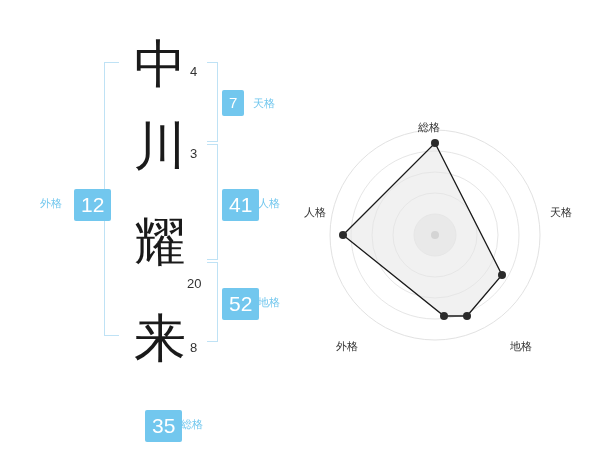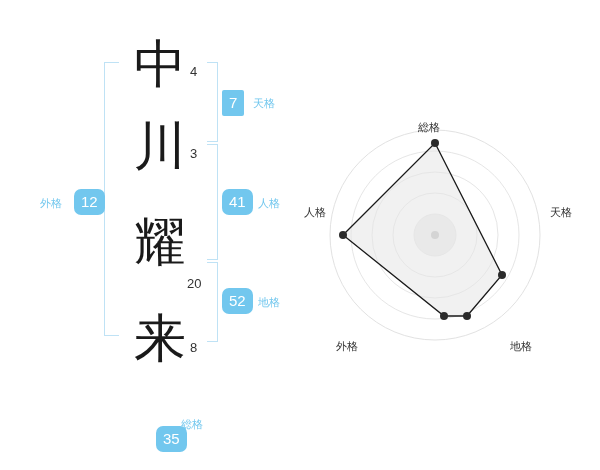--- a/index.html
+++ b/index.html
@@ -38,22 +38,21 @@
     position: absolute;
     background: #72c7ee;
     color: #ffffff;
     font-size: 15px;
     line-height: 1;
     padding: 5px 7px 6px 7px;
     border-radius: 2px;
     letter-spacing: 0;
   }
   .badge.wide {
-    font-size: 15px;
-    border-radius: 7px;
+    font-size: 21px;
   }
   .badge-label {
     position: absolute;
     color: #72c7ee;
     font-size: 11px;
   }
   .badge-label-left {
     position: absolute;
     color: #72c7ee;
     font-size: 11px;
@@ -119,21 +118,21 @@
     <div class="badge-label" style="left:253px; top:96px;">天格</div>
 
     <div class="bracket bracket-right" style="left:207px; top:144px; width:10px; height:114px;"></div>
     <div class="badge wide" style="left:222px; top:189px;">41</div>
     <div class="badge-label" style="left:258px; top:196px;">人格</div>
 
     <div class="bracket bracket-right" style="left:207px; top:262px; width:10px; height:78px;"></div>
     <div class="badge wide" style="left:222px; top:288px;">52</div>
     <div class="badge-label" style="left:258px; top:295px;">地格</div>
 
-    <div class="badge wide" style="left:156px; top:410px;margin-top:16px;">35</div>
+    <div class="badge wide" style="left:145px; top:410px;">35</div>
     <div class="badge-label" style="left:181px; top:417px;">総格</div>
   </div>
 
   <div id="radar">
     <svg width="250" height="250" viewBox="0 0 250 250">
 
       <g>
         <circle cx="125" cy="125" r="105" fill="none" stroke="#e2e2e2" stroke-width="1"></circle>
         <circle cx="125" cy="125" r="84" fill="none" stroke="#e6e6e6" stroke-width="1"></circle>
         <circle cx="125" cy="125" r="63" fill="none" stroke="#e6e6e6" stroke-width="1"></circle>

